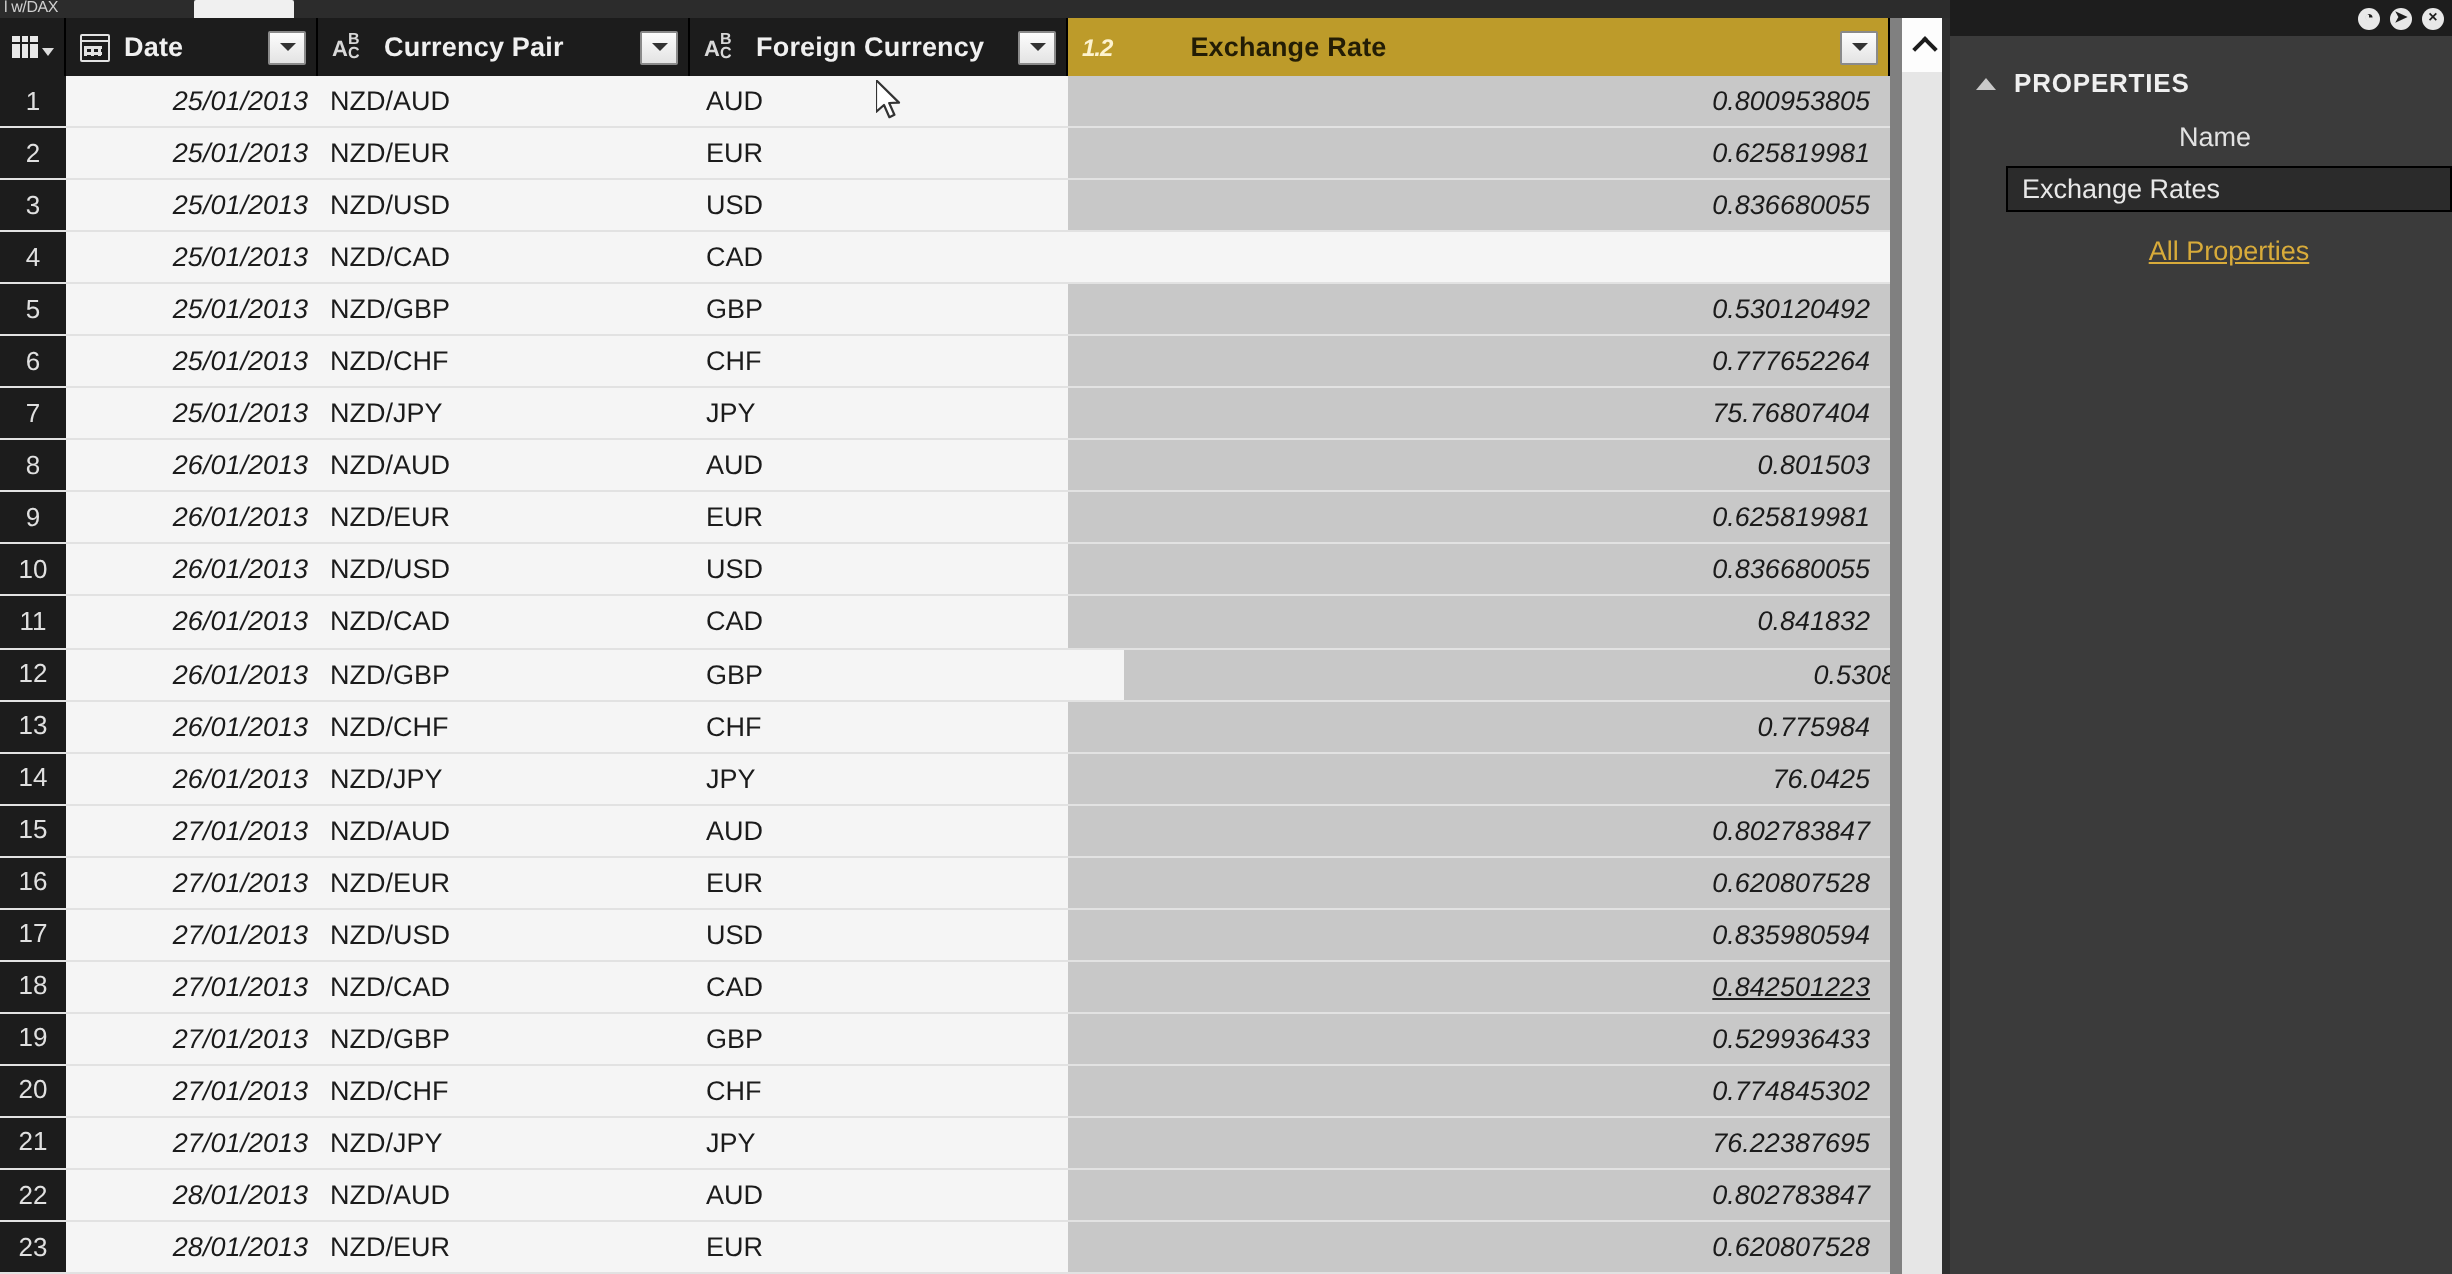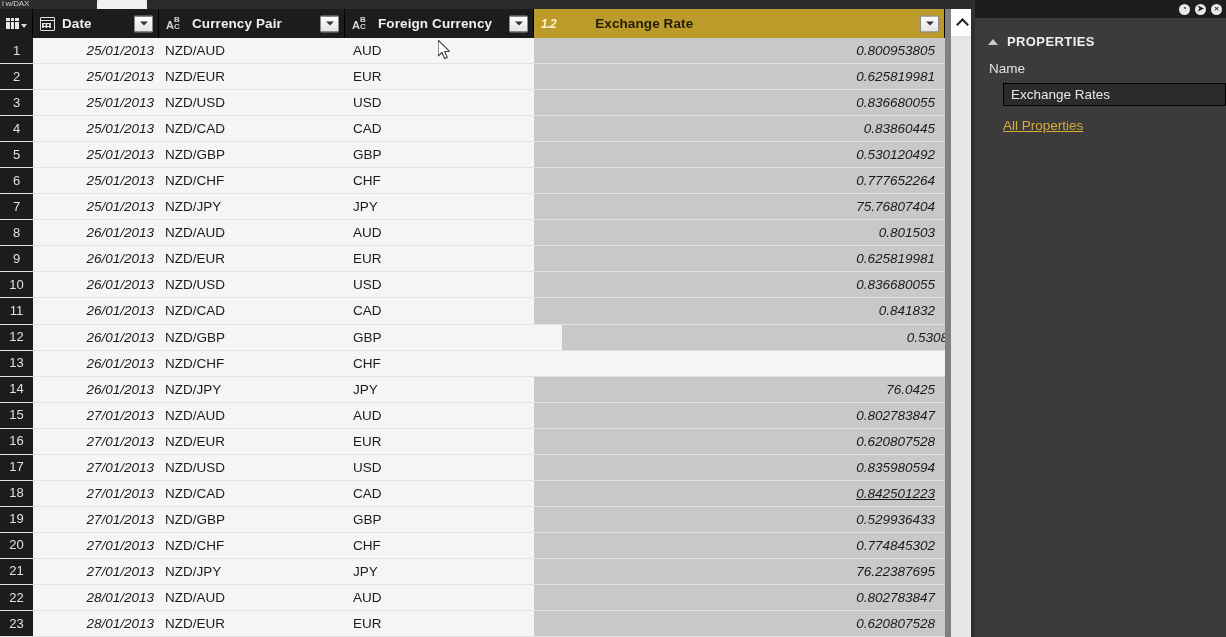--- a/index.html
+++ b/index.html
@@ -7,20 +7,21 @@
     width: 1226px; height: 637px;
     background: #3a3a3a;
     font-family: "Liberation Sans", sans-serif;
     overflow: hidden;
   }
 
   #app {
     position: relative;
     width: 1226px; height: 637px;
     background: #fca5a5;
+    text-align: center;
   }
 
   
   .top-strip {
     position: absolute; left: 0; top: 0;
     width: 975px; height: 9px;
     background: #2c2c2c;
   }
   .top-strip-label {
     position: absolute; left: 2px; top: -1px;
@@ -392,21 +393,20 @@
           <div class="cell c-date" style="flex: 0 0 126px;">25/01/2013</div>
           <div class="cell c-pair" style="flex: 0 0 186px;">NZD/USD</div>
           <div class="cell c-fcur" style="flex: 0 0 189px;">USD</div>
           <div class="cell c-rate" style="flex: 0 0 411px;">0.836680055</div>
         </div>
         <div class="row">
           <div class="cell-num">4</div>
           <div class="cell c-date" style="flex: 0 0 126px;">25/01/2013</div>
           <div class="cell c-pair" style="flex: 0 0 186px;">NZD/CAD</div>
           <div class="cell c-fcur" style="flex: 0 0 189px;">CAD</div>
-          <div class="cell c-rate" style="flex: 0 0 411px;">0.83860445</div>
         </div>
         <div class="row">
           <div class="cell-num">5</div>
           <div class="cell c-date" style="flex: 0 0 126px;">25/01/2013</div>
           <div class="cell c-pair" style="flex: 0 0 186px;">NZD/GBP</div>
           <div class="cell c-fcur" style="flex: 0 0 189px;">GBP</div>
           <div class="cell c-rate" style="flex: 0 0 411px;">0.530120492</div>
         </div>
         <div class="row">
           <div class="cell-num">6</div>
@@ -455,20 +455,21 @@
           <div class="cell c-date" style="flex: 0 0 126px;">26/01/2013</div>
           <div class="cell c-pair" style="flex: 0 0 186px;">NZD/GBP</div>
           <div class="cell c-fcur" style="flex: 0 0 189px;">GBP</div>
           <div class="cell c-rate" style="flex: 0 0 411px; margin-left: 28px;">0.530831</div>
         </div>
         <div class="row">
           <div class="cell-num">13</div>
           <div class="cell c-date" style="flex: 0 0 126px;">26/01/2013</div>
           <div class="cell c-pair" style="flex: 0 0 186px;">NZD/CHF</div>
           <div class="cell c-fcur" style="flex: 0 0 189px;">CHF</div>
+          <div class="cell c-rate" style="flex: 0 0 411px;">0.775984</div>
         </div>
         <div class="row">
           <div class="cell-num">14</div>
           <div class="cell c-date" style="flex: 0 0 126px;">26/01/2013</div>
           <div class="cell c-pair" style="flex: 0 0 186px;">NZD/JPY</div>
           <div class="cell c-fcur" style="flex: 0 0 189px;">JPY</div>
           <div class="cell c-rate" style="flex: 0 0 411px;">76.0425</div>
         </div>
         <div class="row">
           <div class="cell-num">15</div>

